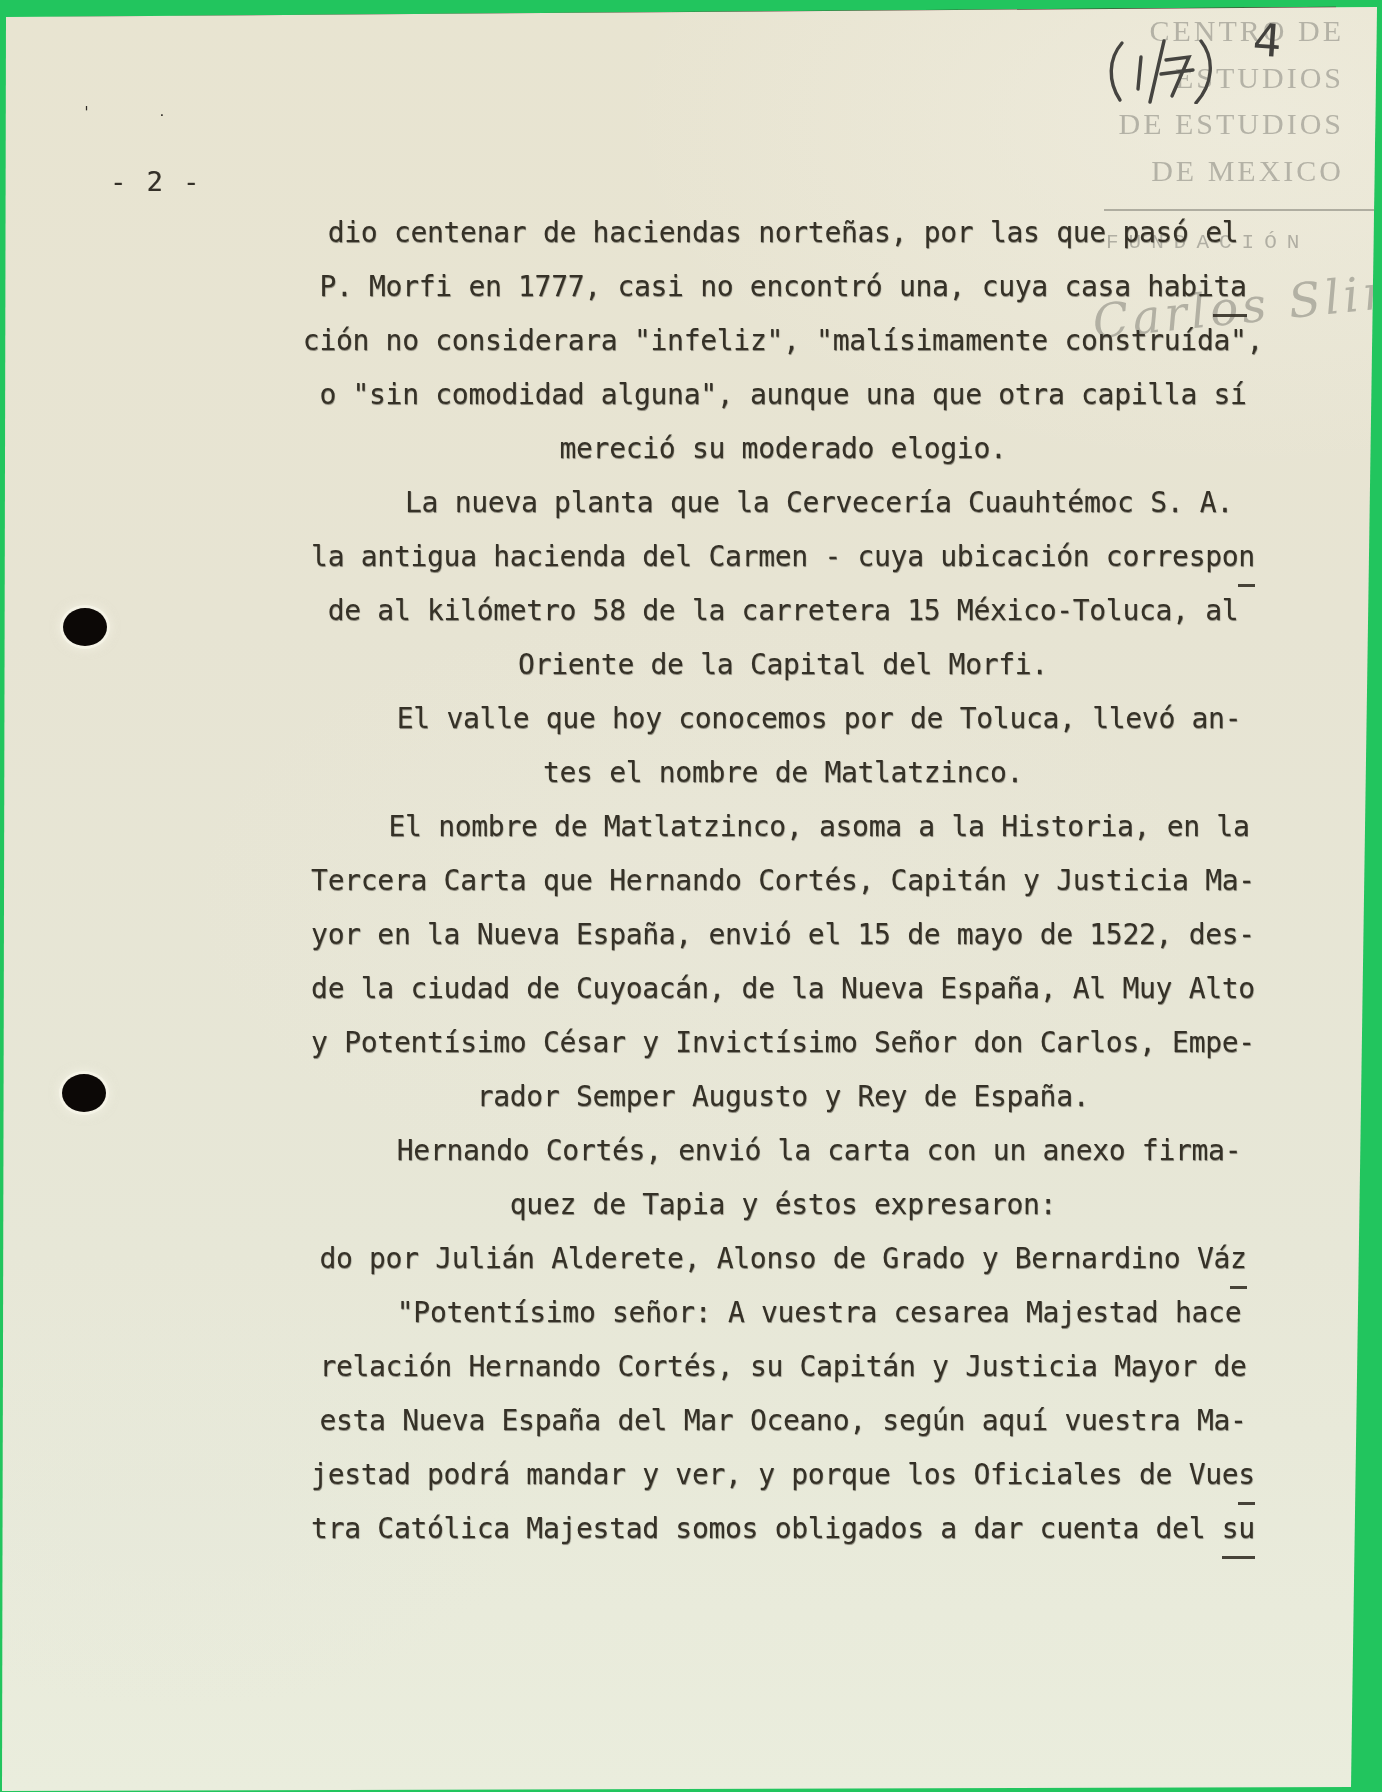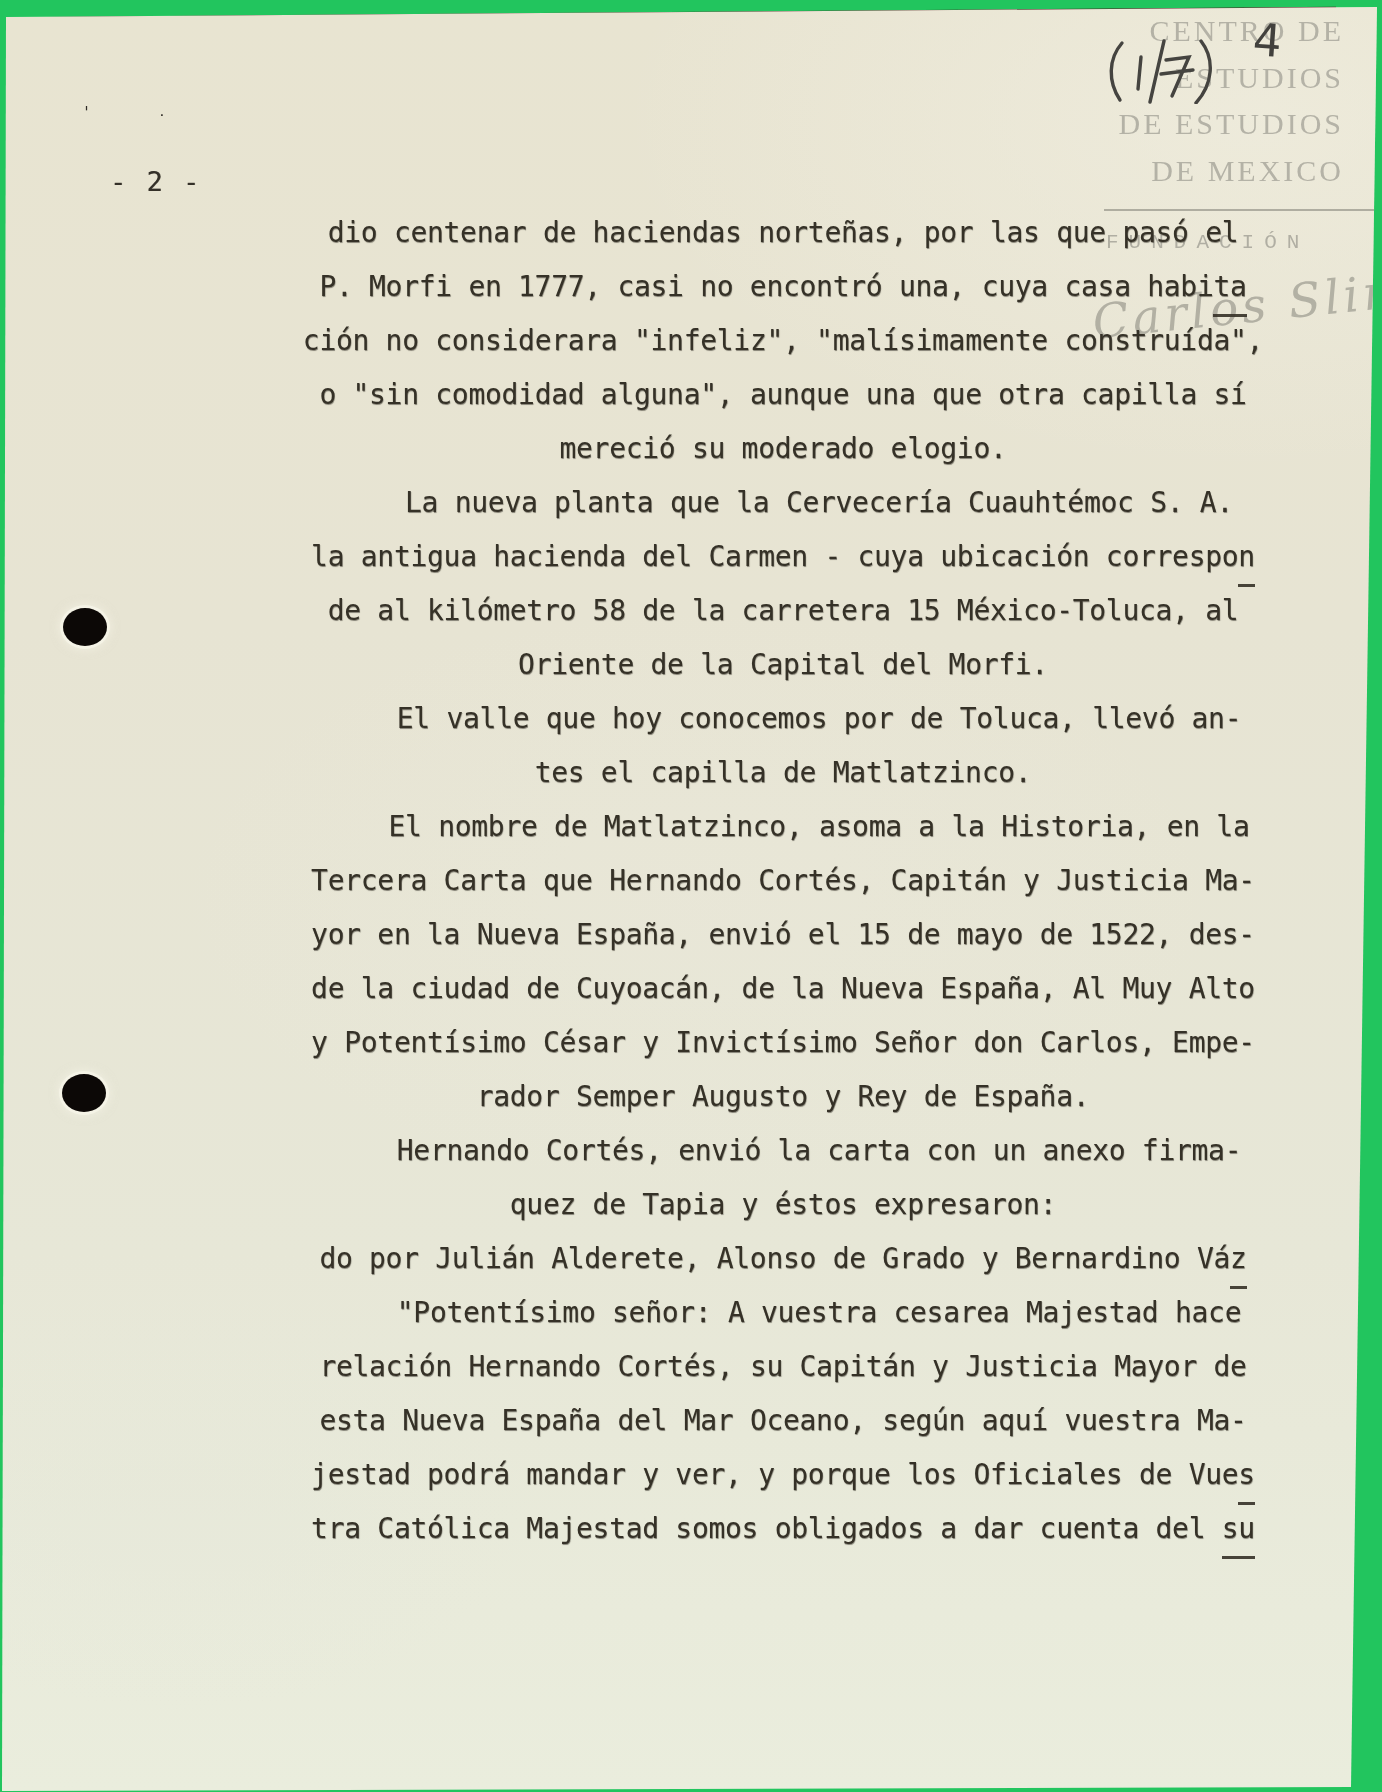--- a/index.html
+++ b/index.html
@@ -128,21 +128,21 @@
         <div class="tline">dio centenar de haciendas norteñas, por las que pasó el</div>
         <div class="tline">P. Morfi en 1777, casi no encontró una, cuya casa habi<span class="u">ta</span></div>
         <div class="tline">ción no considerara "infeliz", "malísimamente construída",</div>
         <div class="tline">o "sin comodidad alguna", aunque una que otra capilla sí</div>
         <div class="tline">mereció su moderado elogio.</div>
         <div class="tline indent">La nueva planta que la Cervecería Cuauhtémoc S. A.</div>
         <div class="tline">la antigua hacienda del Carmen - cuya ubicación correspo<span class="u">n</span></div>
         <div class="tline">de al kilómetro 58 de la carretera 15 México-Toluca, al</div>
         <div class="tline">Oriente de la Capital del Morfi.</div>
         <div class="tline indent">El valle que hoy conocemos por de Toluca, llevó an-</div>
-        <div class="tline">tes el capilla de Matlatzinco.</div>
+        <div class="tline">tes el nombre de Matlatzinco.</div>
         <div class="tline indent">El nombre de Matlatzinco, asoma a la Historia, en la</div>
         <div class="tline">Tercera Carta que Hernando Cortés, Capitán y Justicia Ma-</div>
         <div class="tline">yor en la Nueva España, envió el 15 de mayo de 1522, des-</div>
         <div class="tline">de la ciudad de Cuyoacán, de la Nueva España, Al Muy Alto</div>
         <div class="tline">y Potentísimo César y Invictísimo Señor don Carlos, Empe-</div>
         <div class="tline">rador Semper Augusto y Rey de España.</div>
         <div class="tline indent">Hernando Cortés, envió la carta con un anexo firma-</div>
         <div class="tline">quez de Tapia y éstos expresaron:</div>
         <div class="tline">do por Julián Alderete, Alonso de Grado y Bernardino Vá<span class="u">z</span></div>
         <div class="tline indent">"Potentísimo señor: A vuestra cesarea Majestad hace</div>

